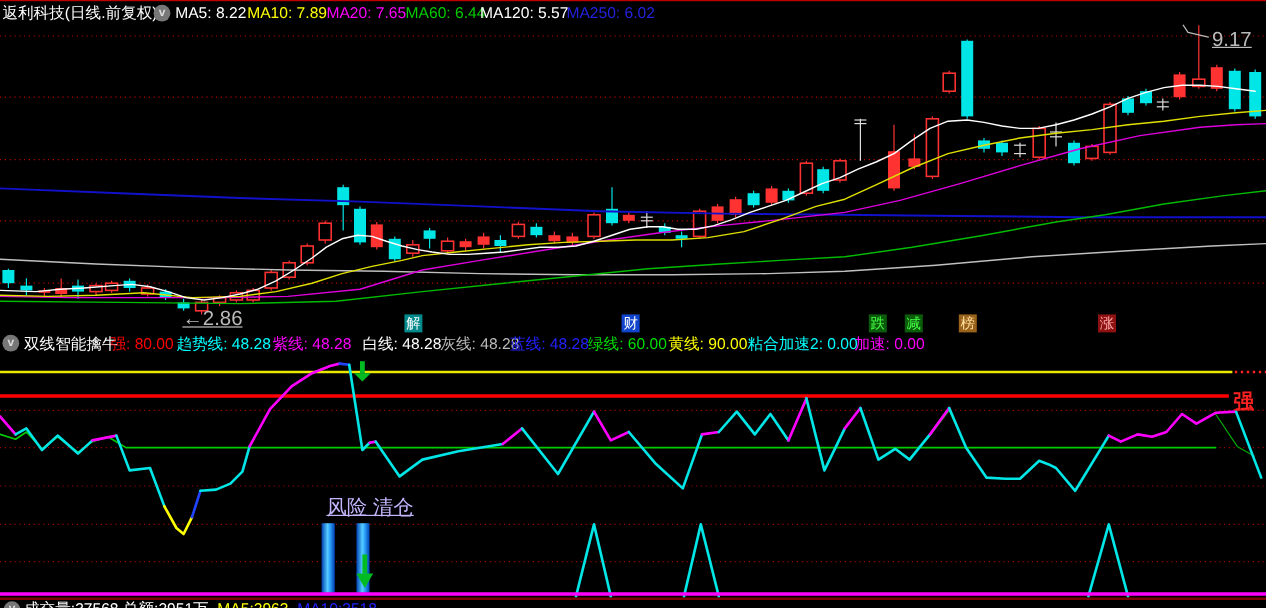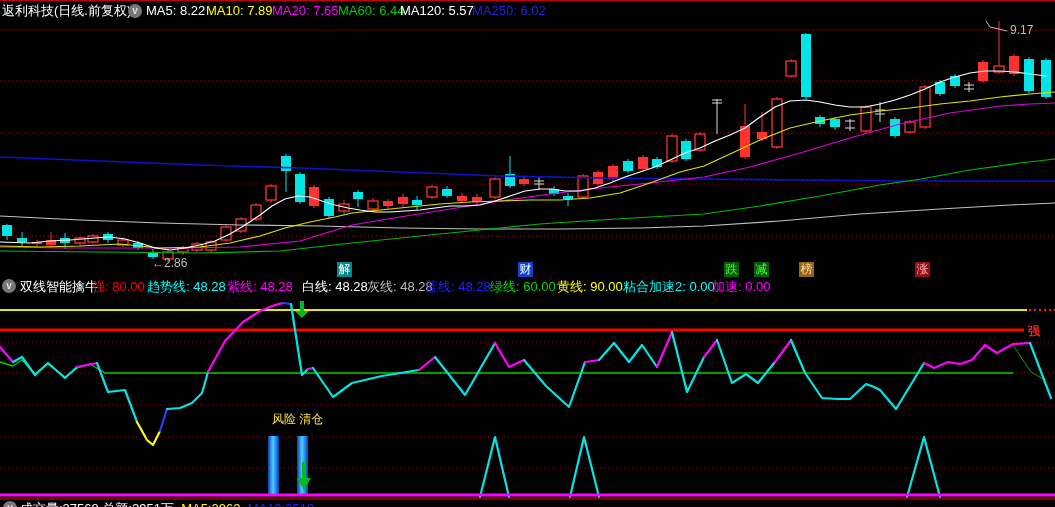--- a/index.html
+++ b/index.html
@@ -8,21 +8,21 @@
   #topline{position:absolute;left:0;top:0;width:1055px;height:1px;background:#c00000;z-index:4;}
   #chart{position:absolute;left:0;top:0;z-index:1;}
   .hdr{position:absolute;left:0;width:1055px;z-index:3;}
   #main-header{top:1px;height:20px;}
   #sub-header{top:278px;height:17px;}
   .t{position:absolute;font-size:13px;line-height:16px;white-space:pre;}
   .circ{position:absolute;width:14px;height:14px;border-radius:50%;background:#777;
         color:#ddd;font-size:10px;line-height:14px;text-align:center;font-weight:bold;}
   .badge{position:absolute;top:262px;width:15px;height:15px;font-size:12px;line-height:15px;
          text-align:center;z-index:3;}
-  .lbl{position:absolute;z-index:2;font-size:12px;white-space:pre;}
+  .lbl{position:absolute;z-index:2;font-size:17px;white-space:pre;text-decoration:underline;}
   #bottom-strip{position:absolute;left:0;top:500px;width:1055px;height:7px;overflow:hidden;z-index:3;}
   #bottom-strip .seg{font-size:13px;position:relative;top:-1px;}
 </style>
 </head>
 <body>
 
 <div id="app">
   <div id="topline"></div>
 
   <svg id="chart" width="1055" height="507">
@@ -281,20 +281,20 @@
 
   <div class="lbl" style="left:1010px;top:23px;color:#bbb;">9.17</div>
   <div class="lbl" style="left:152px;top:256px;color:#bbb;">←2.86</div>
 
   <div id="sub-header" class="hdr">
     <span class="circ" style="left:2px;top:1px;">v</span>
     <span class="t" style="left:20px;top:1px;color:#fff;">双线智能擒牛</span>
     <span id="sub-items"><span class="t" style="left: 92px; top: 1px; color: rgb(255, 0, 0);">强: 80.00</span><span class="t" style="left: 147px; top: 1px; color: rgb(0, 255, 255);">趋势线: 48.28</span><span class="t" style="left: 227px; top: 1px; color: rgb(255, 0, 255);">紫线: 48.28</span><span class="t" style="left: 302px; top: 1px; color: rgb(255, 255, 255);">白线: 48.28</span><span class="t" style="left: 367px; top: 1px; color: rgb(187, 187, 187);">灰线: 48.28</span><span class="t" style="left: 425px; top: 1px; color: rgb(34, 34, 255);">蓝线: 48.28</span><span class="t" style="left: 490px; top: 1px; color: rgb(0, 221, 0);">绿线: 60.00</span><span class="t" style="left: 557px; top: 1px; color: rgb(255, 255, 0);">黄线: 90.00</span><span class="t" style="left: 623px; top: 1px; color: rgb(0, 255, 255);">粘合加速2: 0.00</span><span class="t" style="left: 712px; top: 1px; color: rgb(255, 0, 255);">加速: 0.00</span></span>
   </div>
 
-  <div class="lbl" style="left:272px;top:411px;color:#fde047;">风险 清仓</div>
+  <div class="lbl" style="left:272px;top:411px;color:#c4b5fd;">风险 清仓</div>
   <div class="lbl" style="left:1028px;top:323px;color:#ff2222;font-weight:bold;">强</div>
 
   <div id="bottom-strip">
     <span class="circ" style="left:3px;top:1px;">v</span>
     <span id="bottom-segs" style="position:absolute;left:20px;top:0;white-space:pre;"><span class="seg" style="color: rgb(255, 255, 255);">成交量:37568 总额:2951万</span><span class="seg" style="color: rgb(255, 255, 0);">  MA5:2963</span><span class="seg" style="color: rgb(34, 34, 255);">  MA10:3518</span></span>
   </div>
 </div>
 
 </body></html>

